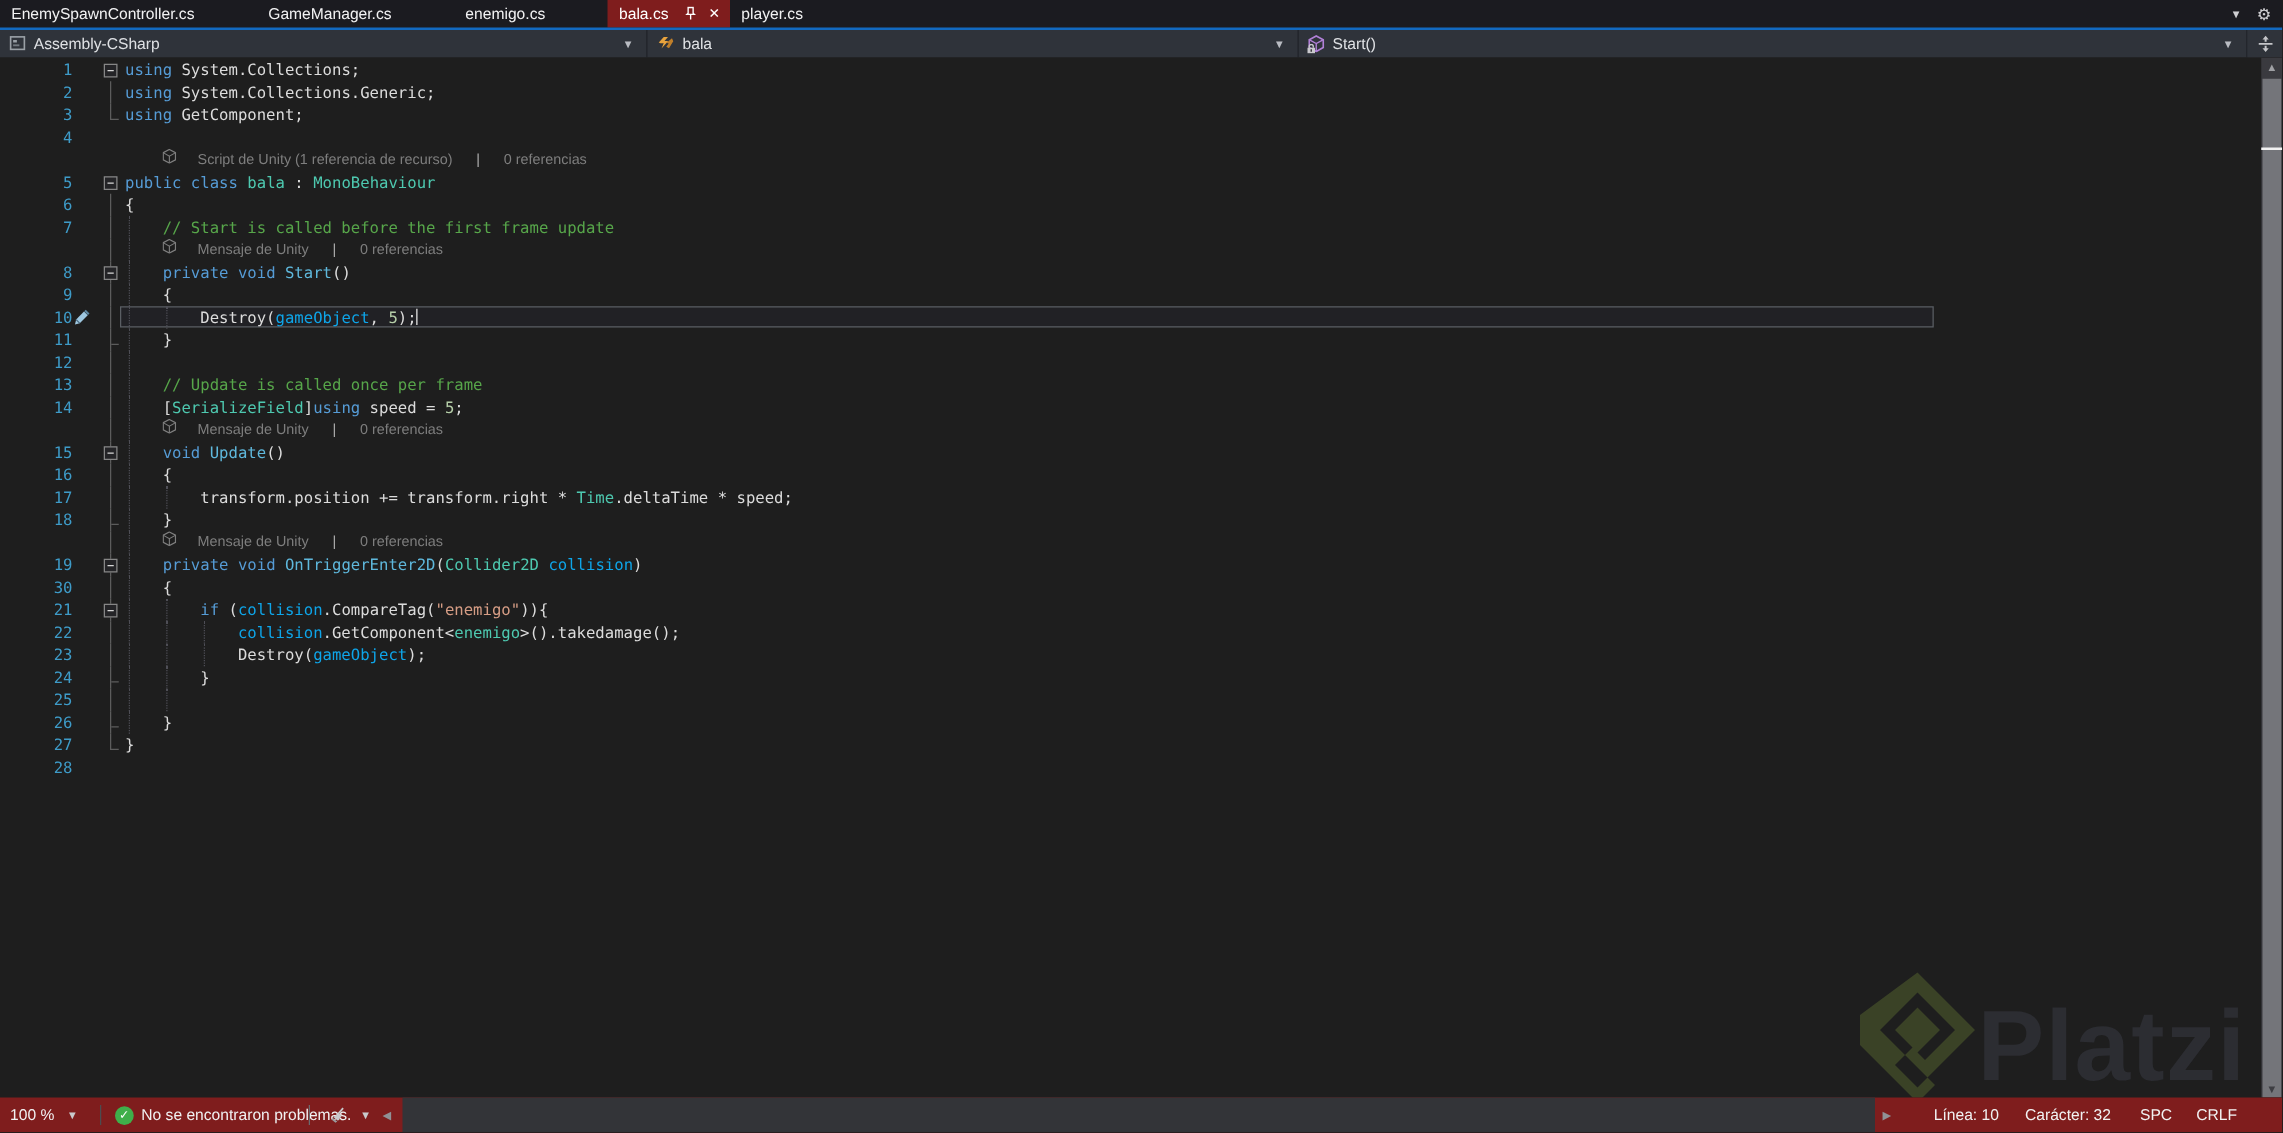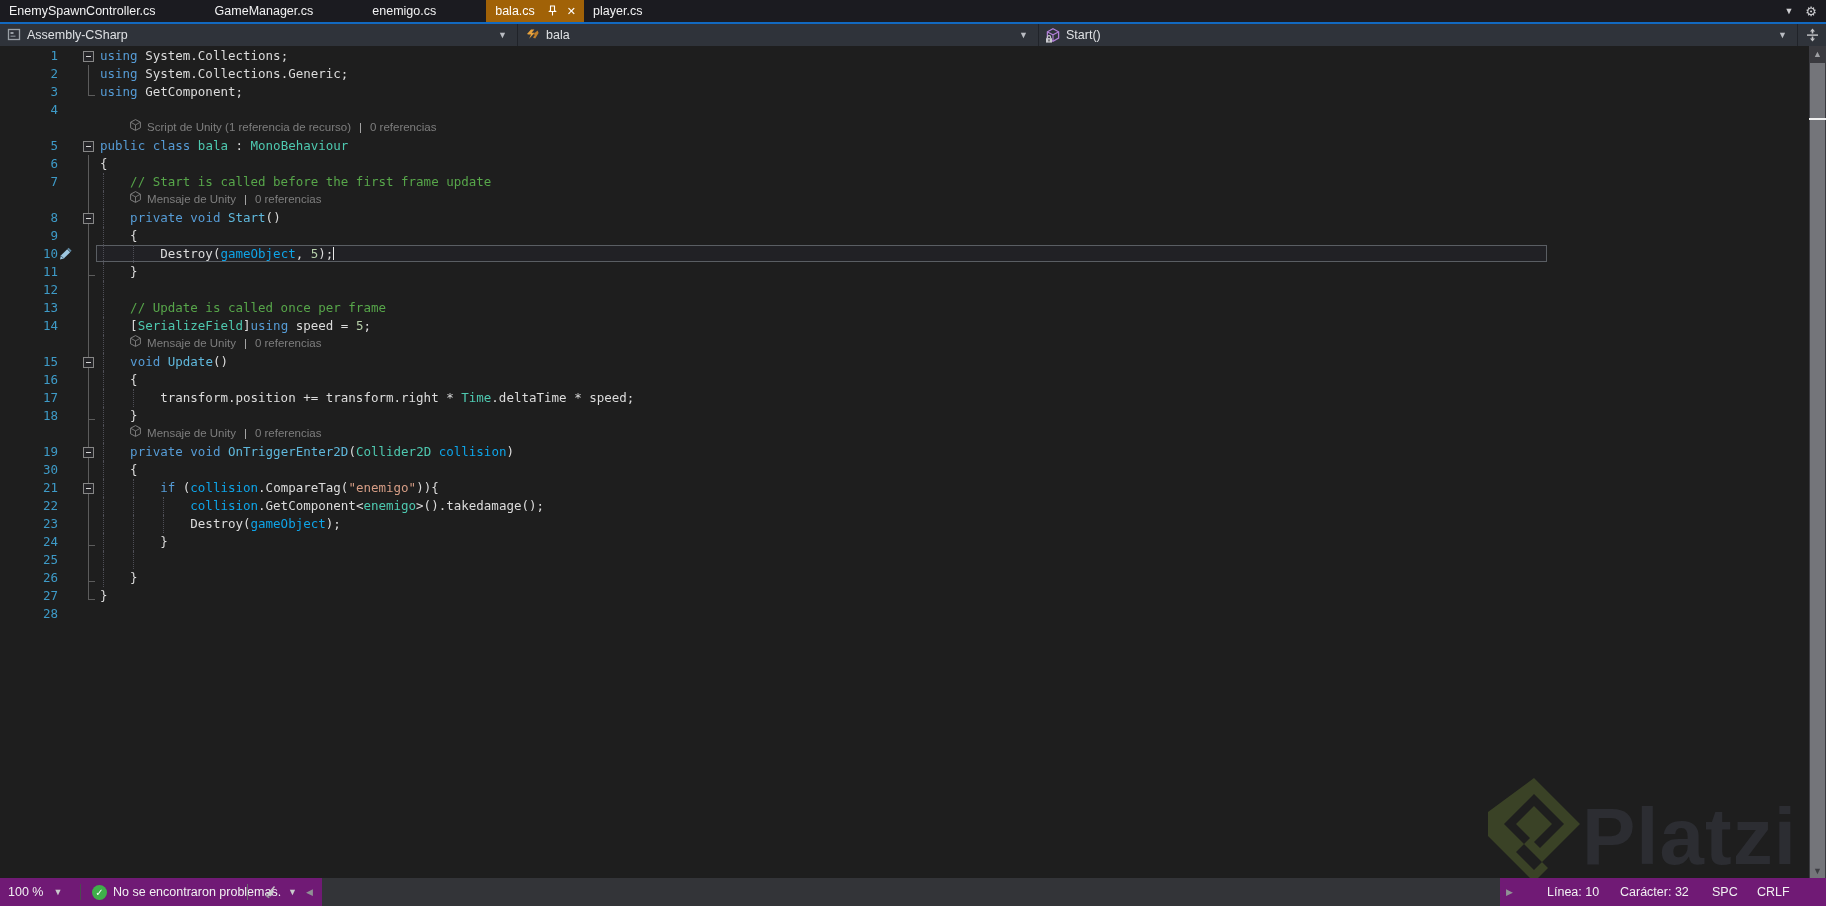--- a/index.html
+++ b/index.html
@@ -3,21 +3,21 @@
 <meta charset="utf-8">
 <style>
   * { box-sizing: border-box; }
   html,body { margin:0; padding:0; background:#1e1e1e; }
   body { width:1826px; height:906px; overflow:hidden; font-family:"Liberation Sans",sans-serif; }
   .screen { position:relative; width:1826px; height:906px; background:#1e1e1e; overflow:hidden; }
 
   
   .tabbar { position:absolute; top:0; left:0; right:0; height:22px; background:#1b1b20; display:flex; align-items:stretch; }
   .tab { display:flex; align-items:center; padding:0 50px 0 9px; color:#f2f2f3; font-size:12.5px; white-space:nowrap; }
-  .tab.active { background:#a16207; color:#ffffff; padding-right:8px; }
+  .tab.active { background:#7f1d1d; color:#ffffff; padding-right:8px; }
   .tab .pin { margin-left:12px; display:flex; }
   .tab .close { margin-left:9px; font-size:11px; line-height:11px; color:#ffffff; }
   .tab-actions { margin-left:auto; display:flex; align-items:center; gap:12px; padding-right:9px; color:#cfcfd2; }
   .tab-actions .chev { font-size:9px; }
   .tab-actions .gear { font-size:13px; }
   .accent-line { position:absolute; top:22px; left:0; right:0; height:2px; background:#1269c0; }
 
   
   .navbar { position:absolute; top:24px; left:0; right:0; height:22px; background:#2f333a; display:flex; align-items:stretch; font-size:12.5px; color:#dfe1e4; }
   .nav-sec { display:flex; align-items:center; height:100%; padding-left:7px; }
@@ -39,36 +39,36 @@
   .tv{color:#0ea5e9} .ts{color:#D69D85} .tn{color:#B5CEA8} .tc{color:#57A64A}
   .guide { position:absolute; top:0; height:18px; width:0; border-left:1px dotted #4e4e56; z-index:1; }
   .ol-line { position:absolute; left:88px; top:0; height:18px; width:1px; background:#5c5c5c; }
   .ol-box { position:absolute; left:83px; top:4px; width:11px; height:11px; background:#242427; border:1px solid #868686; z-index:3; }
   .ol-box::after { content:""; position:absolute; left:2px; right:2px; top:4px; height:1px; background:#d6d6d6; }
   .ol-end { position:absolute; left:88px; top:0; height:13px; width:7px; border-left:1px solid #5c5c5c; border-bottom:1px solid #5c5c5c; }
   .ol-tick { position:absolute; left:89px; top:12px; width:6px; height:1px; background:#5c5c5c; }
   .curline { position:absolute; left:96px; top:0; width:1451px; height:17px; border:1px solid #5a5e63; background:#212125; z-index:0; }
   .caret { display:inline-block; width:1px; height:13px; background:#eaeaea; vertical-align:-2px; }
   .pencil { position:absolute; left:57px; top:1px; z-index:3; }
-  .lens { position:absolute; top:0; font-size:11.5px; color:#7e7e7e; line-height:17px; display:flex; align-items:center; gap:6px; z-index:2; white-space:nowrap; }
+  .lens { position:absolute; top:0; font-size:11.5px; color:#7e7e7e; line-height:17px; display:flex; align-items:center; gap:17px; z-index:2; white-space:nowrap; }
   .lens .sep { color:#aeaeae; padding:0 2px; }
 
   
   .vsb { position:absolute; right:0; top:0; width:17px; height:832px; background:#3a3a3f; z-index:6; }
   .vsb-thumb { position:absolute; left:1px; right:1px; top:17px; bottom:0; background:#74757a; }
   .vsb-up { position:absolute; top:1px; left:0; right:0; text-align:center; color:#9fa0a4; font-size:9px; line-height:14px; }
   .vsb-down { position:absolute; bottom:0; left:0; right:0; text-align:center; color:#3e3e43; font-size:9px; line-height:14px; z-index:2; }
   .vsb-caret { position:absolute; left:0; right:0; top:72px; height:2px; background:#f2f2f2; z-index:3; }
 
   
   .wm-logo { position:absolute; left:1478px; top:722px; z-index:1; }
   .wm-text { position:absolute; left:1582px; top:745px; z-index:1; font-size:80px; font-weight:bold; color:#2c2d32; letter-spacing:1px; }
 
   
-  .statusbar { position:absolute; bottom:0; left:0; right:0; height:28px; background:#701a75; color:#f1f1f2; font-size:12.5px; z-index:7; }
+  .statusbar { position:absolute; bottom:0; left:0; right:0; height:28px; background:#7f1d1d; color:#f1f1f2; font-size:12.5px; z-index:7; }
   .sb { position:absolute; top:0; height:28px; display:flex; align-items:center; white-space:nowrap; }
   .sb-zoom { left:8px; gap:10px; }
   .sb-zoom .chev { font-size:9px; color:#c9c9cc; }
   .sb-div { position:absolute; top:6px; width:1px; height:16px; background:#4b4c50; }
   .sb-check { left:92px; }
   .check-circle { width:15px; height:15px; border-radius:50%; background:#3faf4a; color:#ffffff; font-size:10px; line-height:15px; text-align:center; }
   .sb-problems { left:113px; }
   .sb-pipe { position:absolute; left:247px; top:6px; width:1px; height:16px; background:#6a6b6f; }
   .sb-broom { left:262px; }
   .sb-broom-chev { left:288px; font-size:9px; color:#c9c9cc; }

